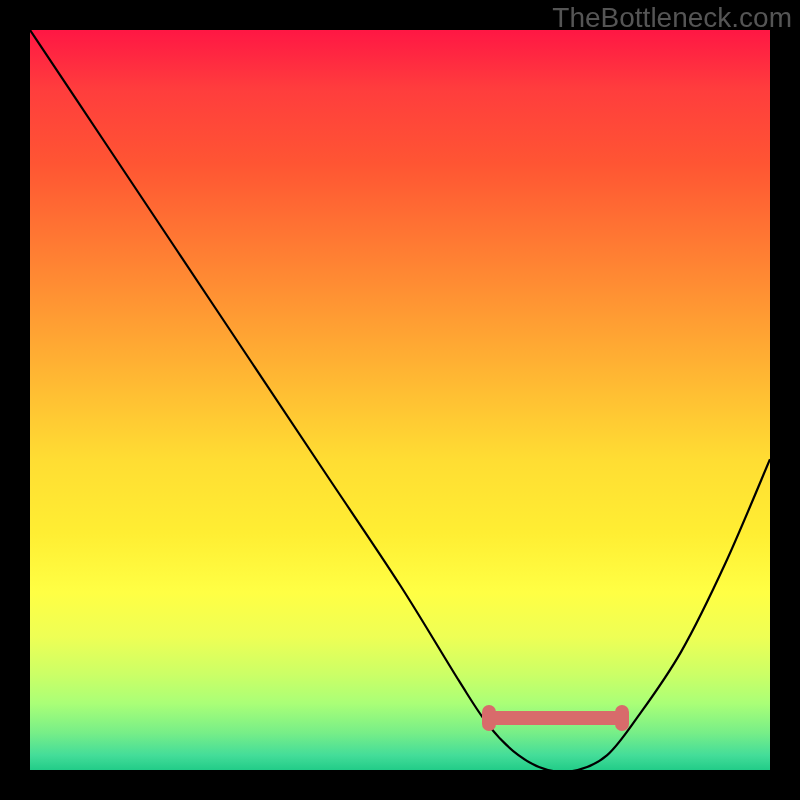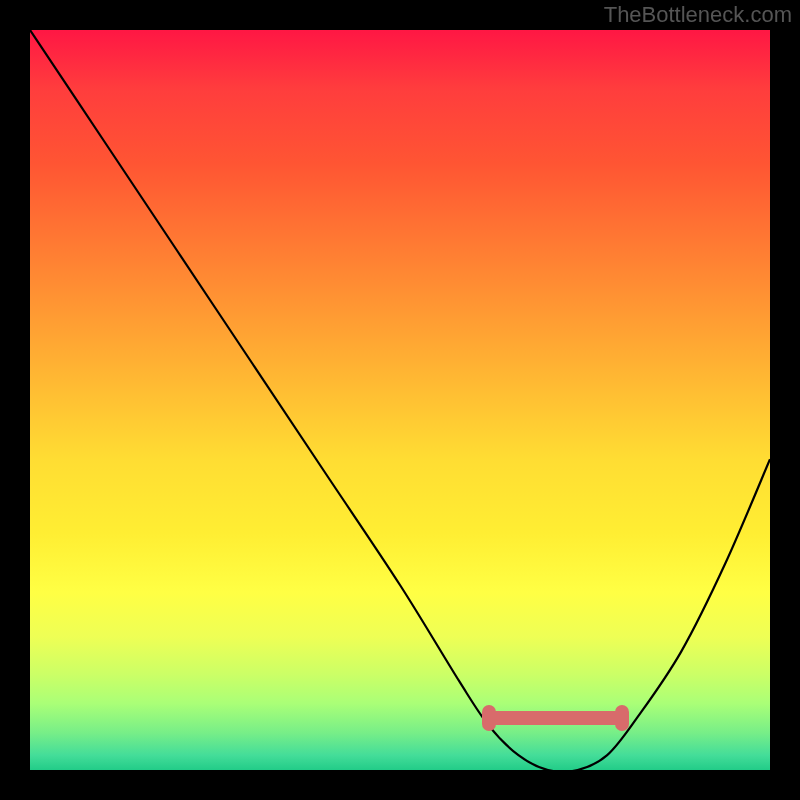--- a/index.html
+++ b/index.html
@@ -8,21 +8,21 @@
     height: 800px;
     background: #000;
     position: relative;
     font-family: Arial, sans-serif;
   }
   .watermark {
     position: absolute;
     top: 2px;
     right: 8px;
     color: #555;
-    font-size: 22px;
+    font-size: 28px;
     font-weight: 500;
     z-index: 10;
   }
   .plot-area {
     position: absolute;
     left: 30px;
     top: 30px;
     width: 740px;
     height: 740px;
     background: linear-gradient(to bottom,

